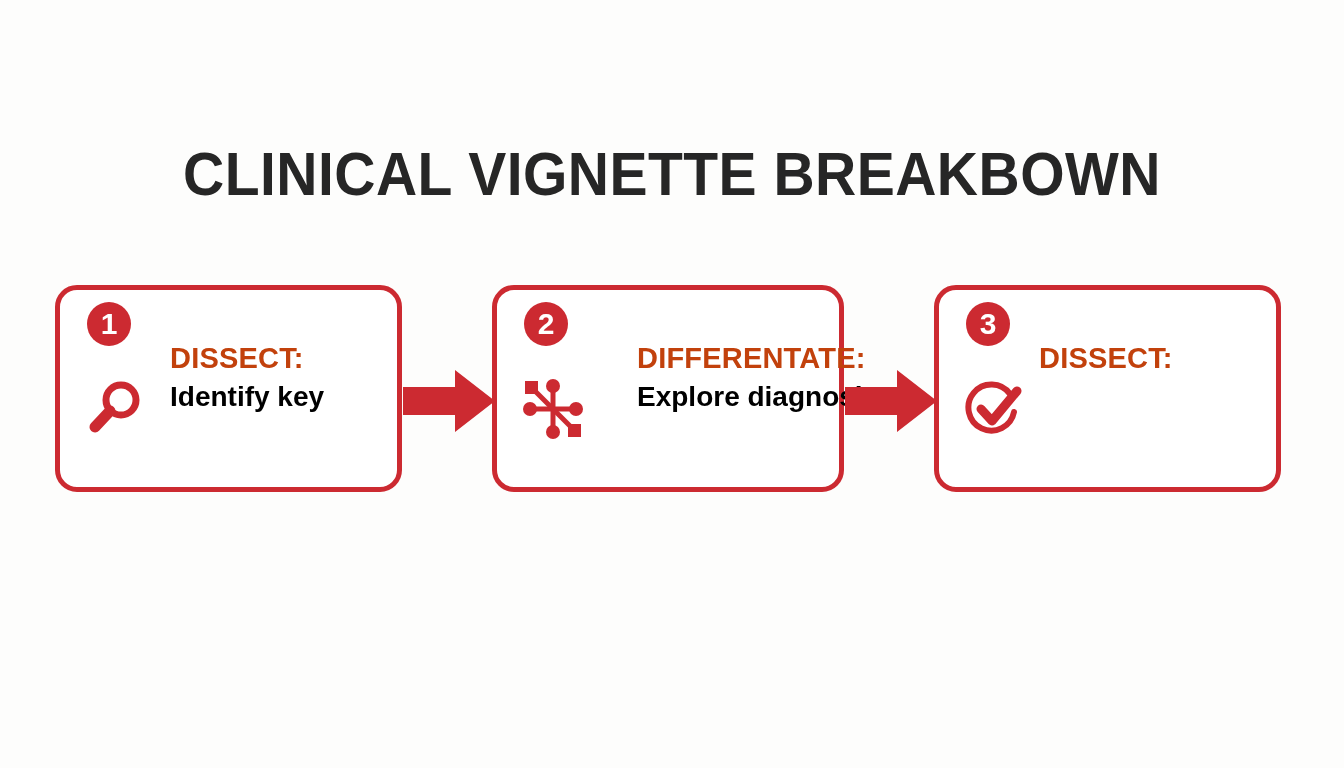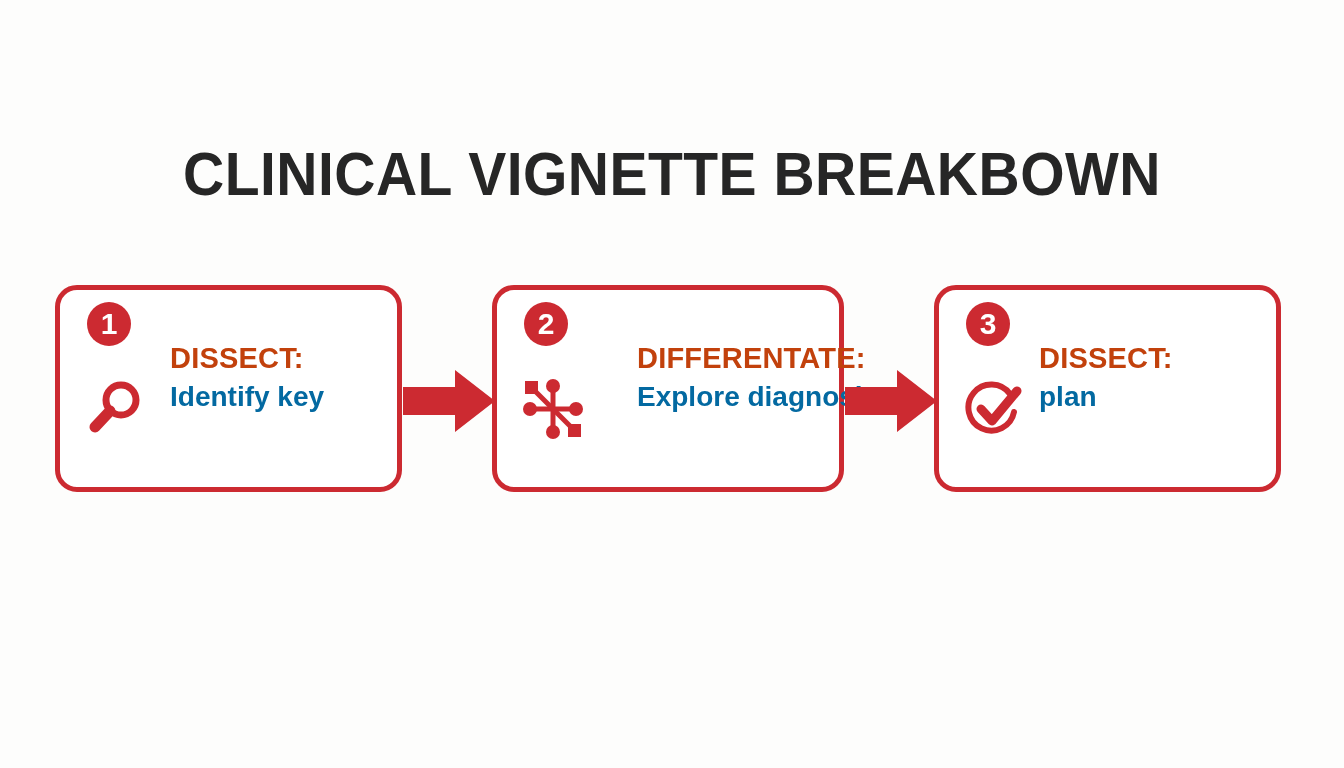--- a/index.html
+++ b/index.html
@@ -102,21 +102,21 @@
     font-weight: 700;
     font-size: 29px;
     line-height: 40px;
     color: #c2410c;
     letter-spacing: 0.2px;
   }
   .card-body {
     font-weight: 700;
     font-size: 28px;
     line-height: 38px;
-    color: #0369a1;
+    color: #000000;
   }
   .card-body .line { display: block; }
 
   
   .arrow {
     position: absolute;
     top: 368px;
     width: 92px;
     height: 66px;
   }
@@ -201,19 +201,18 @@
       <div class="icon-slot">
         <svg viewBox="0 0 62 62" xmlns="http://www.w3.org/2000/svg">
           <path d="M46 16 A23 23 0 1 0 50 34" fill="none" stroke="#cc2a31" stroke-width="6" stroke-linecap="round"></path>
           <path d="M17 31 L28 43 L53 13" fill="none" stroke="#cc2a31" stroke-width="9" stroke-linecap="round" stroke-linejoin="round"></path>
         </svg>
       </div>
 
       <div class="card-text">
         <div class="card-heading">DISSECT:</div>
         <div class="card-body">
-          <span class="line">plan</span>
         </div>
       </div>
     </div>
 
   </div>
 </div>
 
 </body></html>

